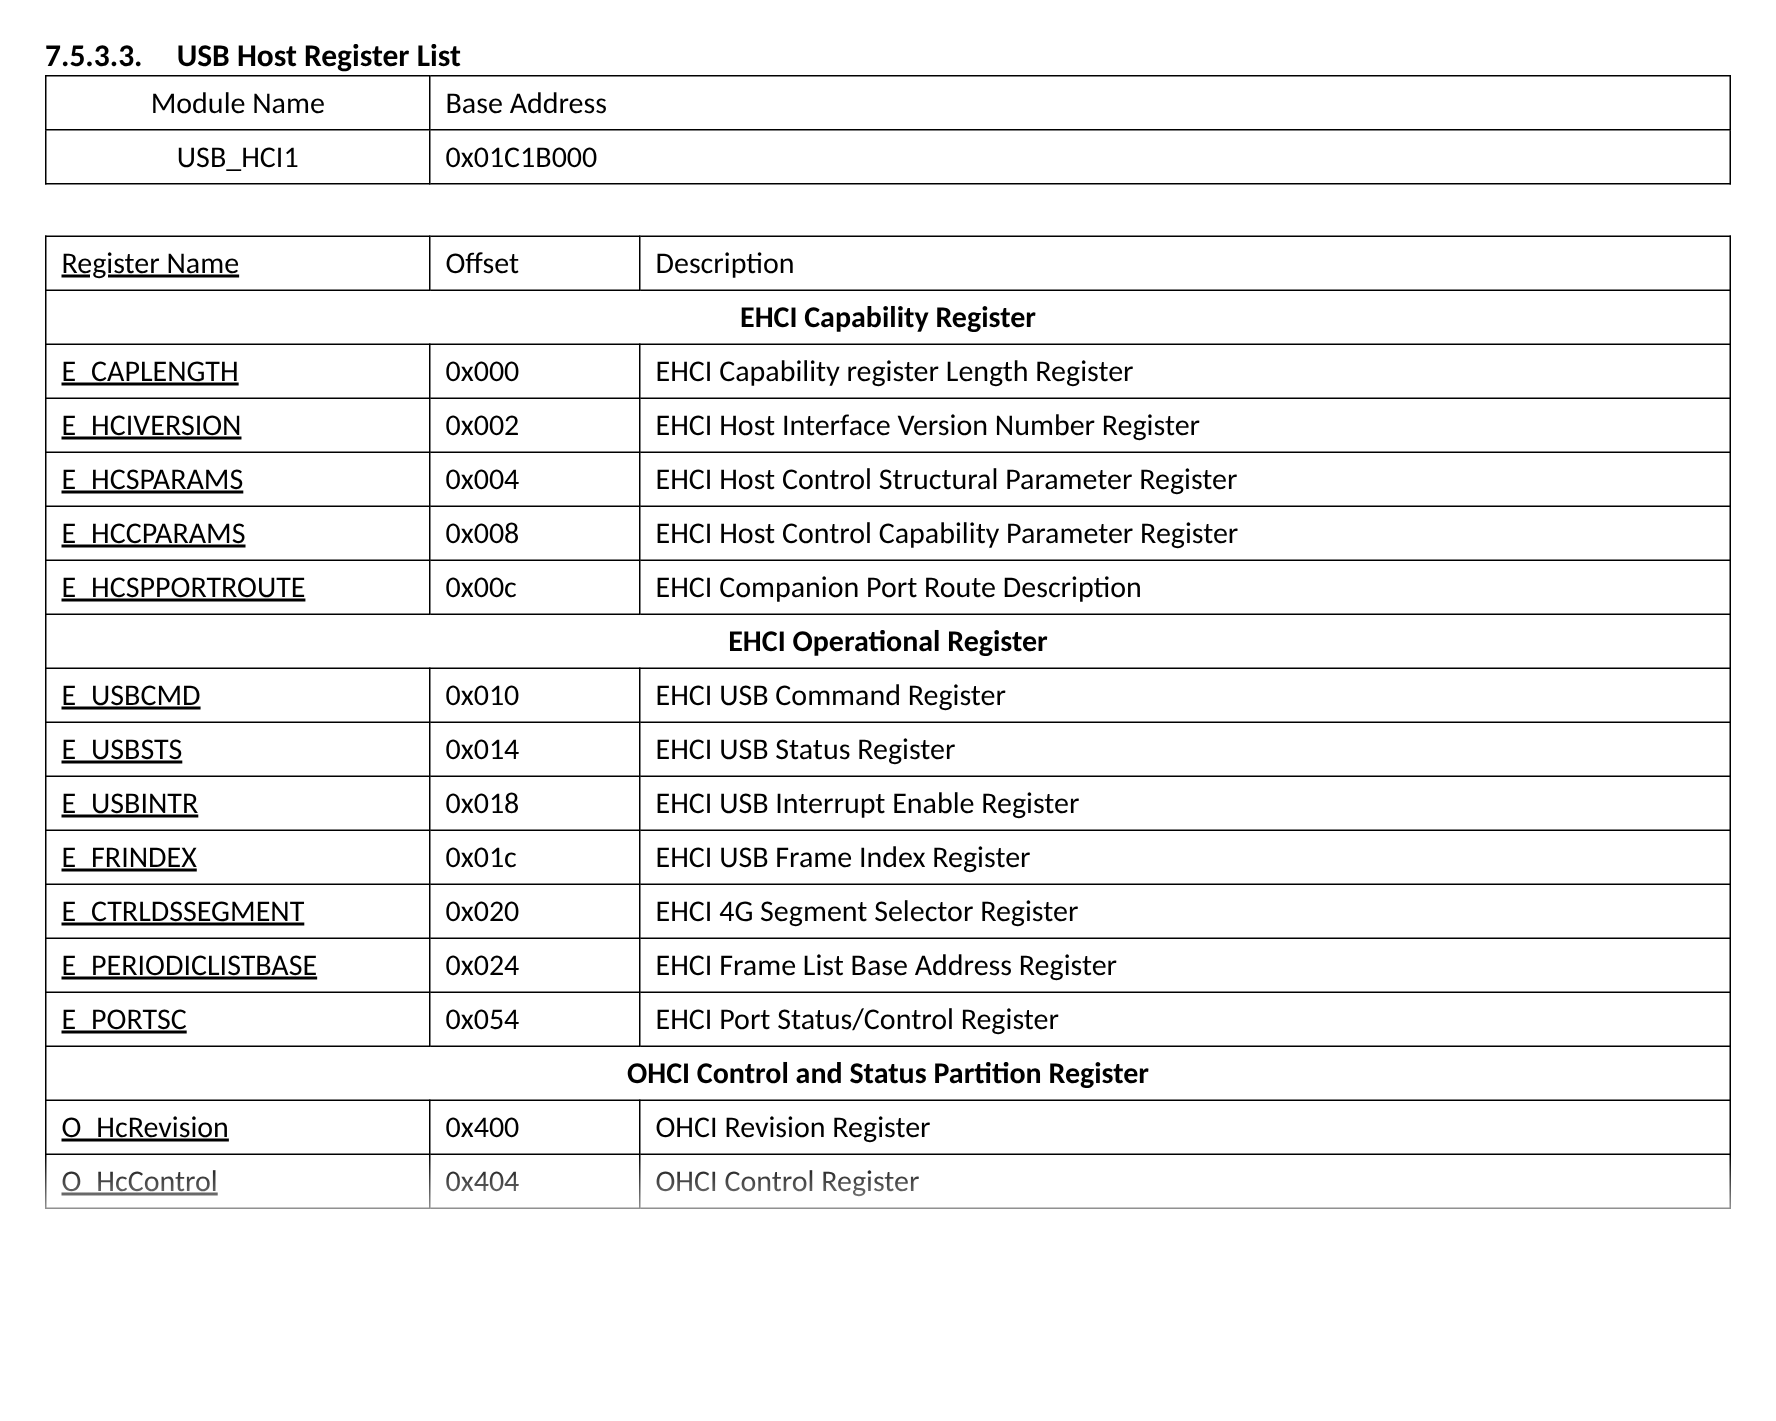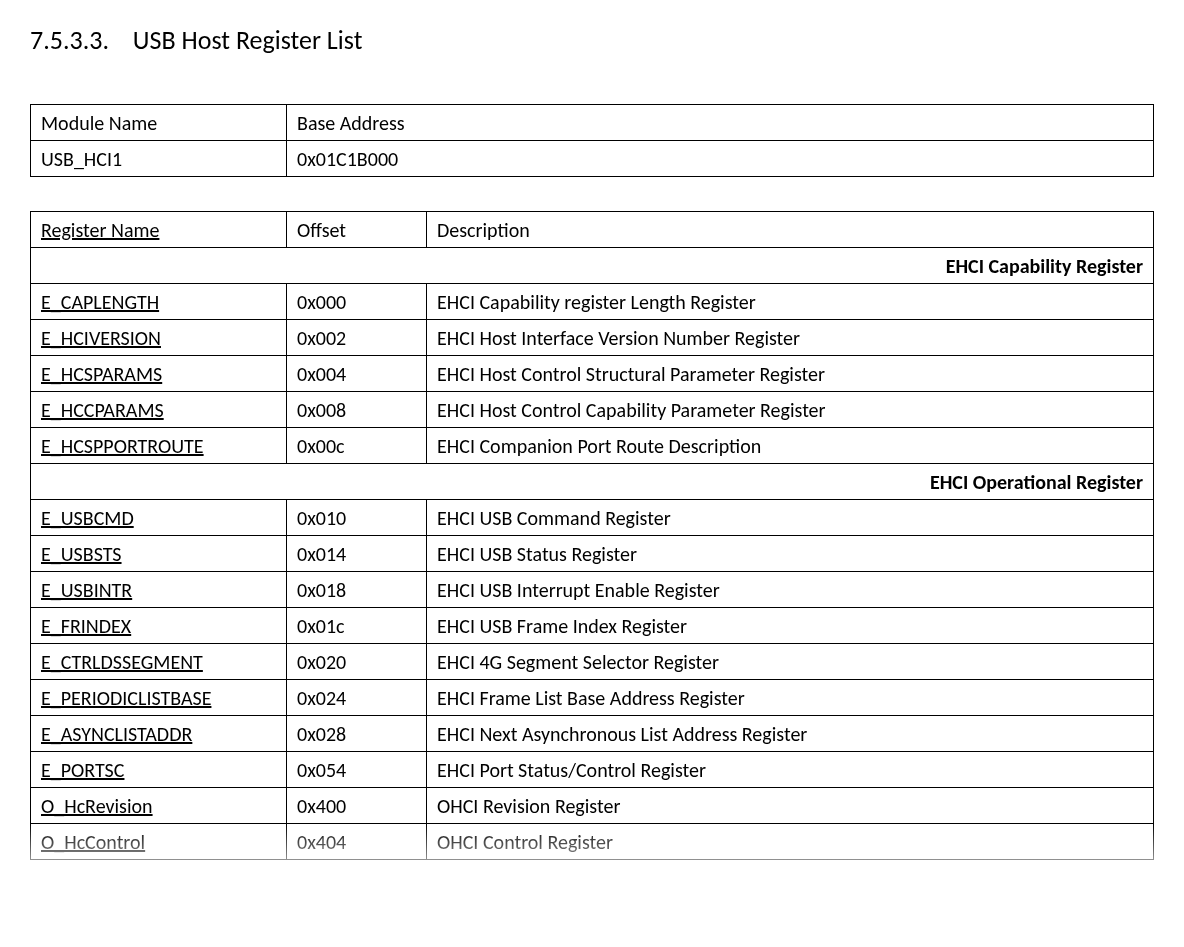--- a/index.html
+++ b/index.html
@@ -9,46 +9,45 @@
       font-family: Calibri, Arial, sans-serif;
       font-size: 20px;
       color: #000;
       background: #fff;
       margin: 0;
       padding: 20px 30px;
       width: 1184px;
       position: relative;
     }
     .section-heading {
-      font-weight: normal;
-      font-size: 26px;
-      margin-bottom: 48px;
+      font-weight: bold;
+      font-size: 21px;
       margin-top: 4px;
     }
     .section-heading .num {
       margin-right: 18px;
     }
     table {
       border-collapse: collapse;
       width: 100%;
       margin-bottom: 34px;
     }
     td, th {
       border: 1px solid #000;
       padding: 3px 10px 3px 10px;
       text-align: left;
       font-weight: normal;
       height: 36px;
       vertical-align: middle;
     }
-    .module-table .col-name { width: 256px; }
+    .module-table .col-name { width: 256px; text-align: center; }
     .register-table .col-name { width: 256px; text-decoration: underline; }
     .register-table .col-offset { width: 140px; }
     .register-table .section-row td {
-      text-align: right;
+      text-align: center;
       font-weight: bold;
     }
     .fade-overlay {
       position: absolute;
       left: 0;
       right: 0;
       bottom: 0;
       height: 90px;
       background: linear-gradient(to bottom, rgba(255,255,255,0), rgba(255,255,255,1) 70%);
       pointer-events: none;
@@ -139,30 +138,28 @@
     <td class="col-name">E_CTRLDSSEGMENT</td>
     <td class="col-offset">0x020</td>
     <td>EHCI 4G Segment Selector Register</td>
   </tr>
   <tr>
     <td class="col-name">E_PERIODICLISTBASE</td>
     <td class="col-offset">0x024</td>
     <td>EHCI Frame List Base Address Register</td>
   </tr>
   <tr>
-    <td class="col-name">E_ASYNCLISTADDR</td>
-    <td class="col-offset">0x028</td>
-    <td>EHCI Next Asynchronous List Address Register</td>
-  </tr>
-  <tr>
     <td class="col-name">E_PORTSC</td>
     <td class="col-offset">0x054</td>
     <td>EHCI Port Status/Control Register</td>
   </tr>
 
+  <tr class="section-row">
+    <td colspan="3">OHCI Control and Status Partition Register</td>
+  </tr>
   <tr>
     <td class="col-name">O_HcRevision</td>
     <td class="col-offset">0x400</td>
     <td>OHCI Revision Register</td>
   </tr>
   <tr>
     <td class="col-name">O_HcControl</td>
     <td class="col-offset">0x404</td>
     <td>OHCI Control Register</td>
   </tr>

